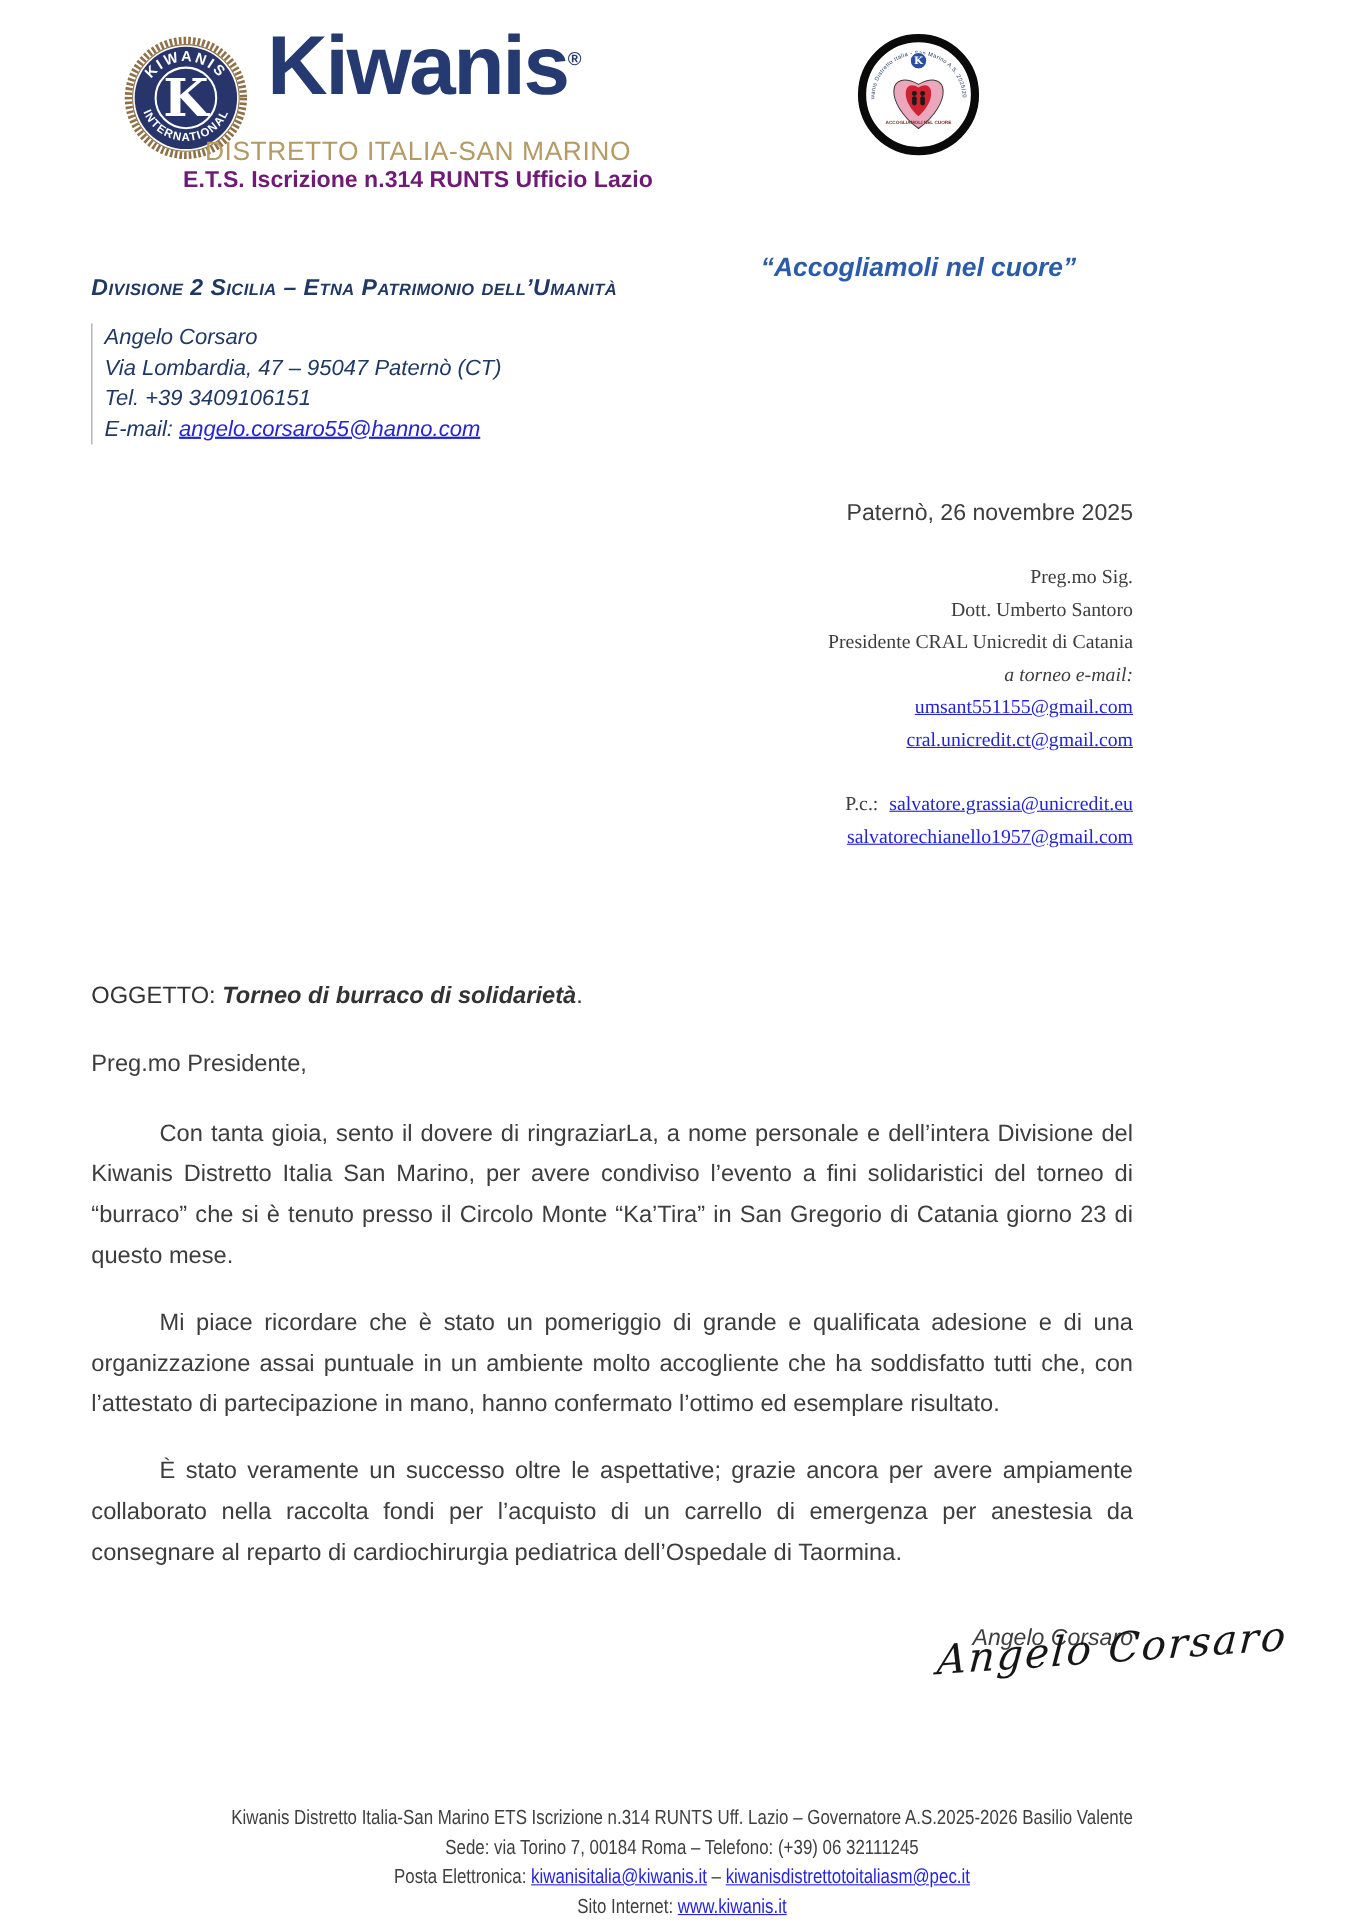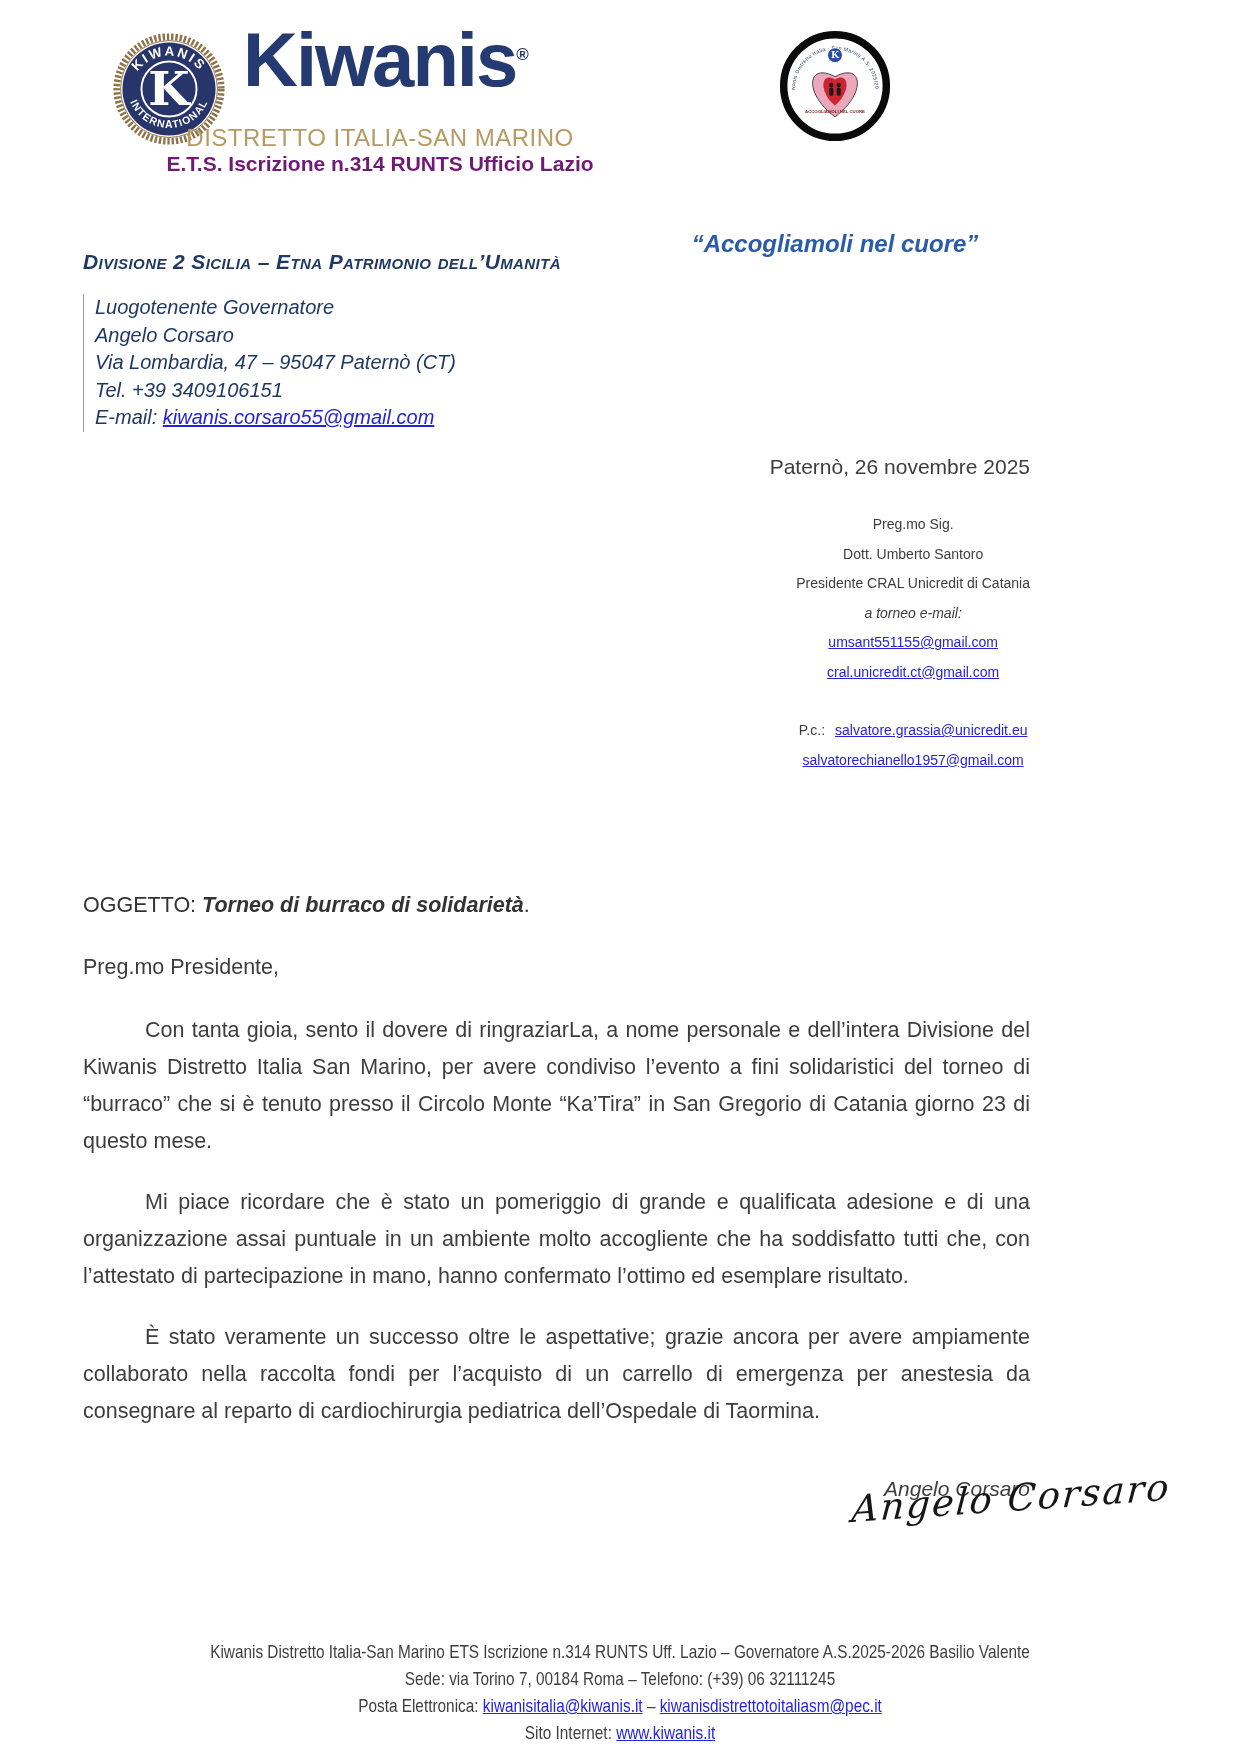--- a/index.html
+++ b/index.html
@@ -48,22 +48,22 @@
     border-left:1.5px solid #9a9a9a;padding-left:11px;
     font-size:20px;font-style:italic;color:#1f3864;line-height:27.5px;
   }
   .sender a{color:#2424d6;}
   
   .dateline{
     position:absolute;right:210px;top:455px;
     font-size:21px;color:#3d3d3d;
   }
   .recipient{
-    position:absolute;right:210px;top:510px;text-align:center;
-    font-size:14px;line-height:29.5px;color:#3d3d3d;
+    position:absolute;right:210px;top:510px;text-align:right;
+    font-size:18px;line-height:29.5px;color:#3d3d3d;font-family:Liberation Serif, serif;
   }
   .recipient .it{font-style:italic;}
   .recipient a{color:#2424d6;}
   .spacer-line{height:29px;}
   .pc-label{margin-right:10px;}
   
   .subject{position:absolute;left:83px;top:893px;font-size:21.5px;color:#333;}
   .subject .sub{font-weight:bold;font-style:italic;}
   .salutation{position:absolute;left:83px;top:955px;font-size:21.5px;color:#3d3d3d;}
   .body-text{
@@ -139,25 +139,24 @@
     <circle cx="64" cy="59" r="2.4" fill="#1a1a1a"></circle>
     <rect x="61.8" y="61.5" width="4.4" height="9" rx="2" fill="#1a1a1a"></rect>
     <text x="60" y="89" text-anchor="middle" font-family="Liberation Sans, sans-serif" font-weight="bold" font-size="4.6" fill="#7a1f1f">ACCOGLIAMOLI NEL CUORE</text>
   </svg>
 
   <div class="motto">“Accogliamoli nel cuore”</div>
 
   <div class="division">Divisione 2 Sicilia – Etna Patrimonio dell’Umanità</div>
 
   <div class="sender">
-    <div>Luogotenente Governatore</div>
     <div>Angelo Corsaro</div>
     <div>Via Lombardia, 47 – 95047 Paternò (CT)</div>
     <div>Tel. +39 3409106151</div>
-    <div><span>E-mail: </span><a href="#">kiwanis.corsaro55@gmail.com</a></div>
+    <div><span>E-mail: </span><a href="#">angelo.corsaro55@hanno.com</a></div>
   </div>
 
   <div class="dateline">Paternò, 26 novembre 2025</div>
 
   <div class="recipient">
     <div>Preg.mo Sig.</div>
     <div>Dott. Umberto Santoro</div>
     <div>Presidente CRAL Unicredit di Catania</div>
     <div class="it">a torneo e-mail:</div>
     <div><a href="#">umsant551155@gmail.com</a></div>

